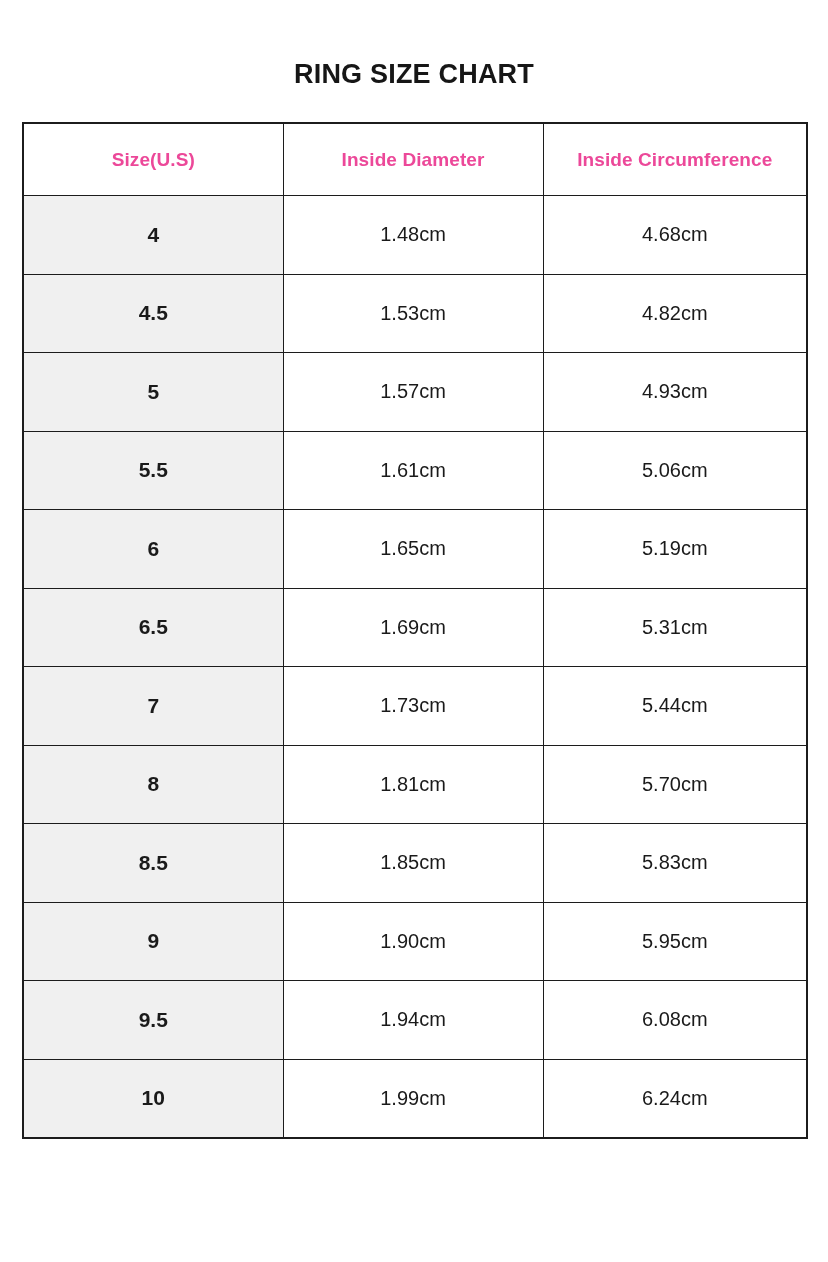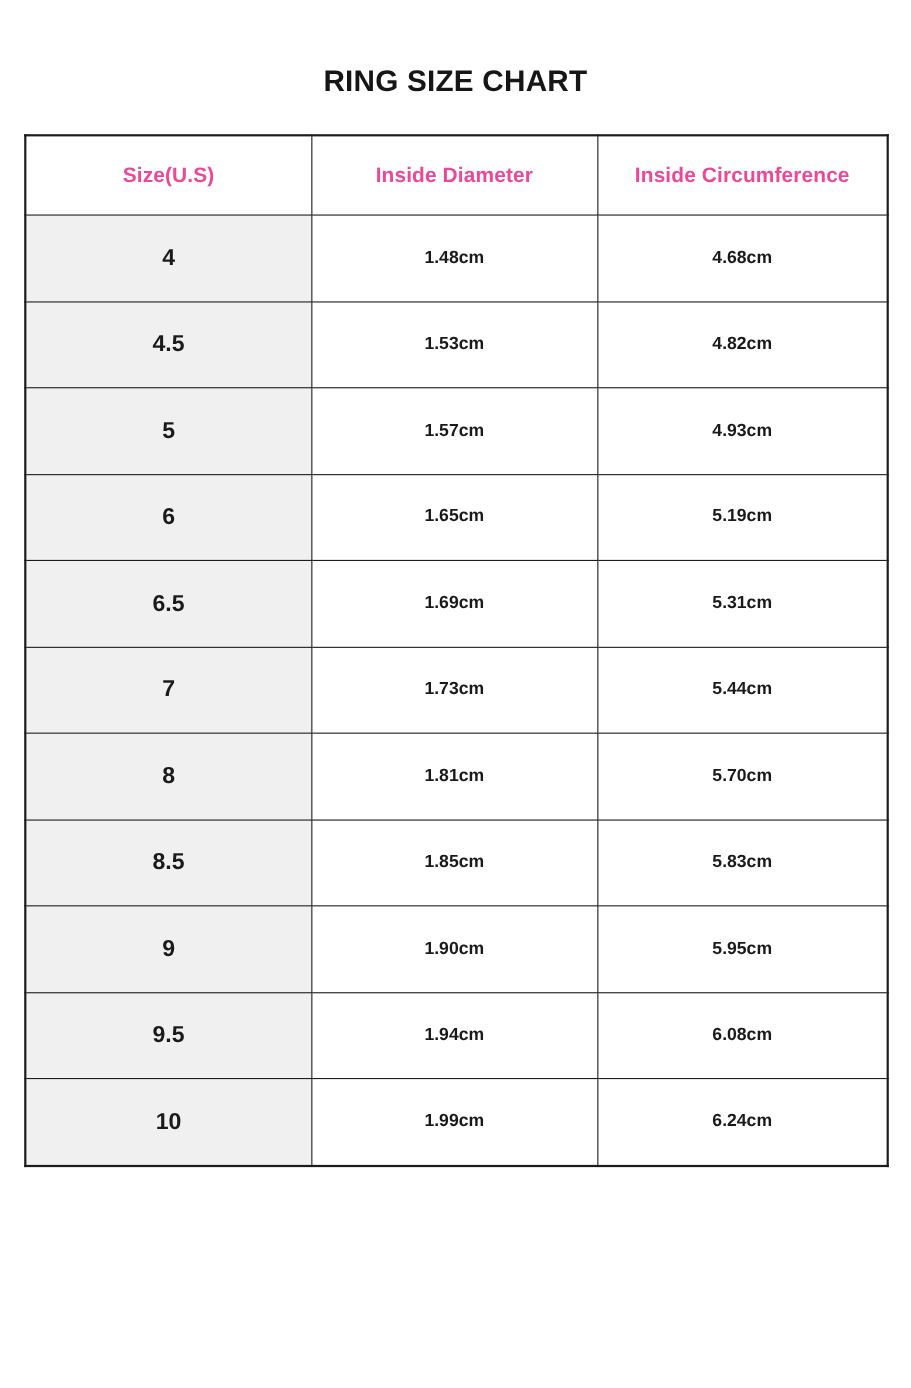--- a/index.html
+++ b/index.html
@@ -67,22 +67,22 @@
     height: 71px;
     background: #f0f0f0;
     font-size: 19px;
     font-weight: bold;
     color: #ec4899;
     letter-spacing: 0.1px;
   }
 
   tbody td {
     height: 77.5px;
-    font-size: 16px;
-    font-weight: bold;
+    font-size: 20px;
+    font-weight: normal;
     color: #1a1a1a;
   }
 
   tbody td.size-cell {
     background: #f0f0f0;
     font-weight: bold;
     font-size: 21px;
   }
 </style>
 </head>
@@ -114,20 +114,25 @@
           </tr>
           <tr>
             <td class="size-cell">4.5</td>
             <td>1.53cm</td>
             <td>4.82cm</td>
           </tr>
           <tr>
             <td class="size-cell">5</td>
             <td>1.57cm</td>
             <td>4.93cm</td>
+          </tr>
+          <tr>
+            <td class="size-cell">5.5</td>
+            <td>1.61cm</td>
+            <td>5.06cm</td>
           </tr>
           <tr>
             <td class="size-cell">6</td>
             <td>1.65cm</td>
             <td>5.19cm</td>
           </tr>
           <tr>
             <td class="size-cell">6.5</td>
             <td>1.69cm</td>
             <td>5.31cm</td>

